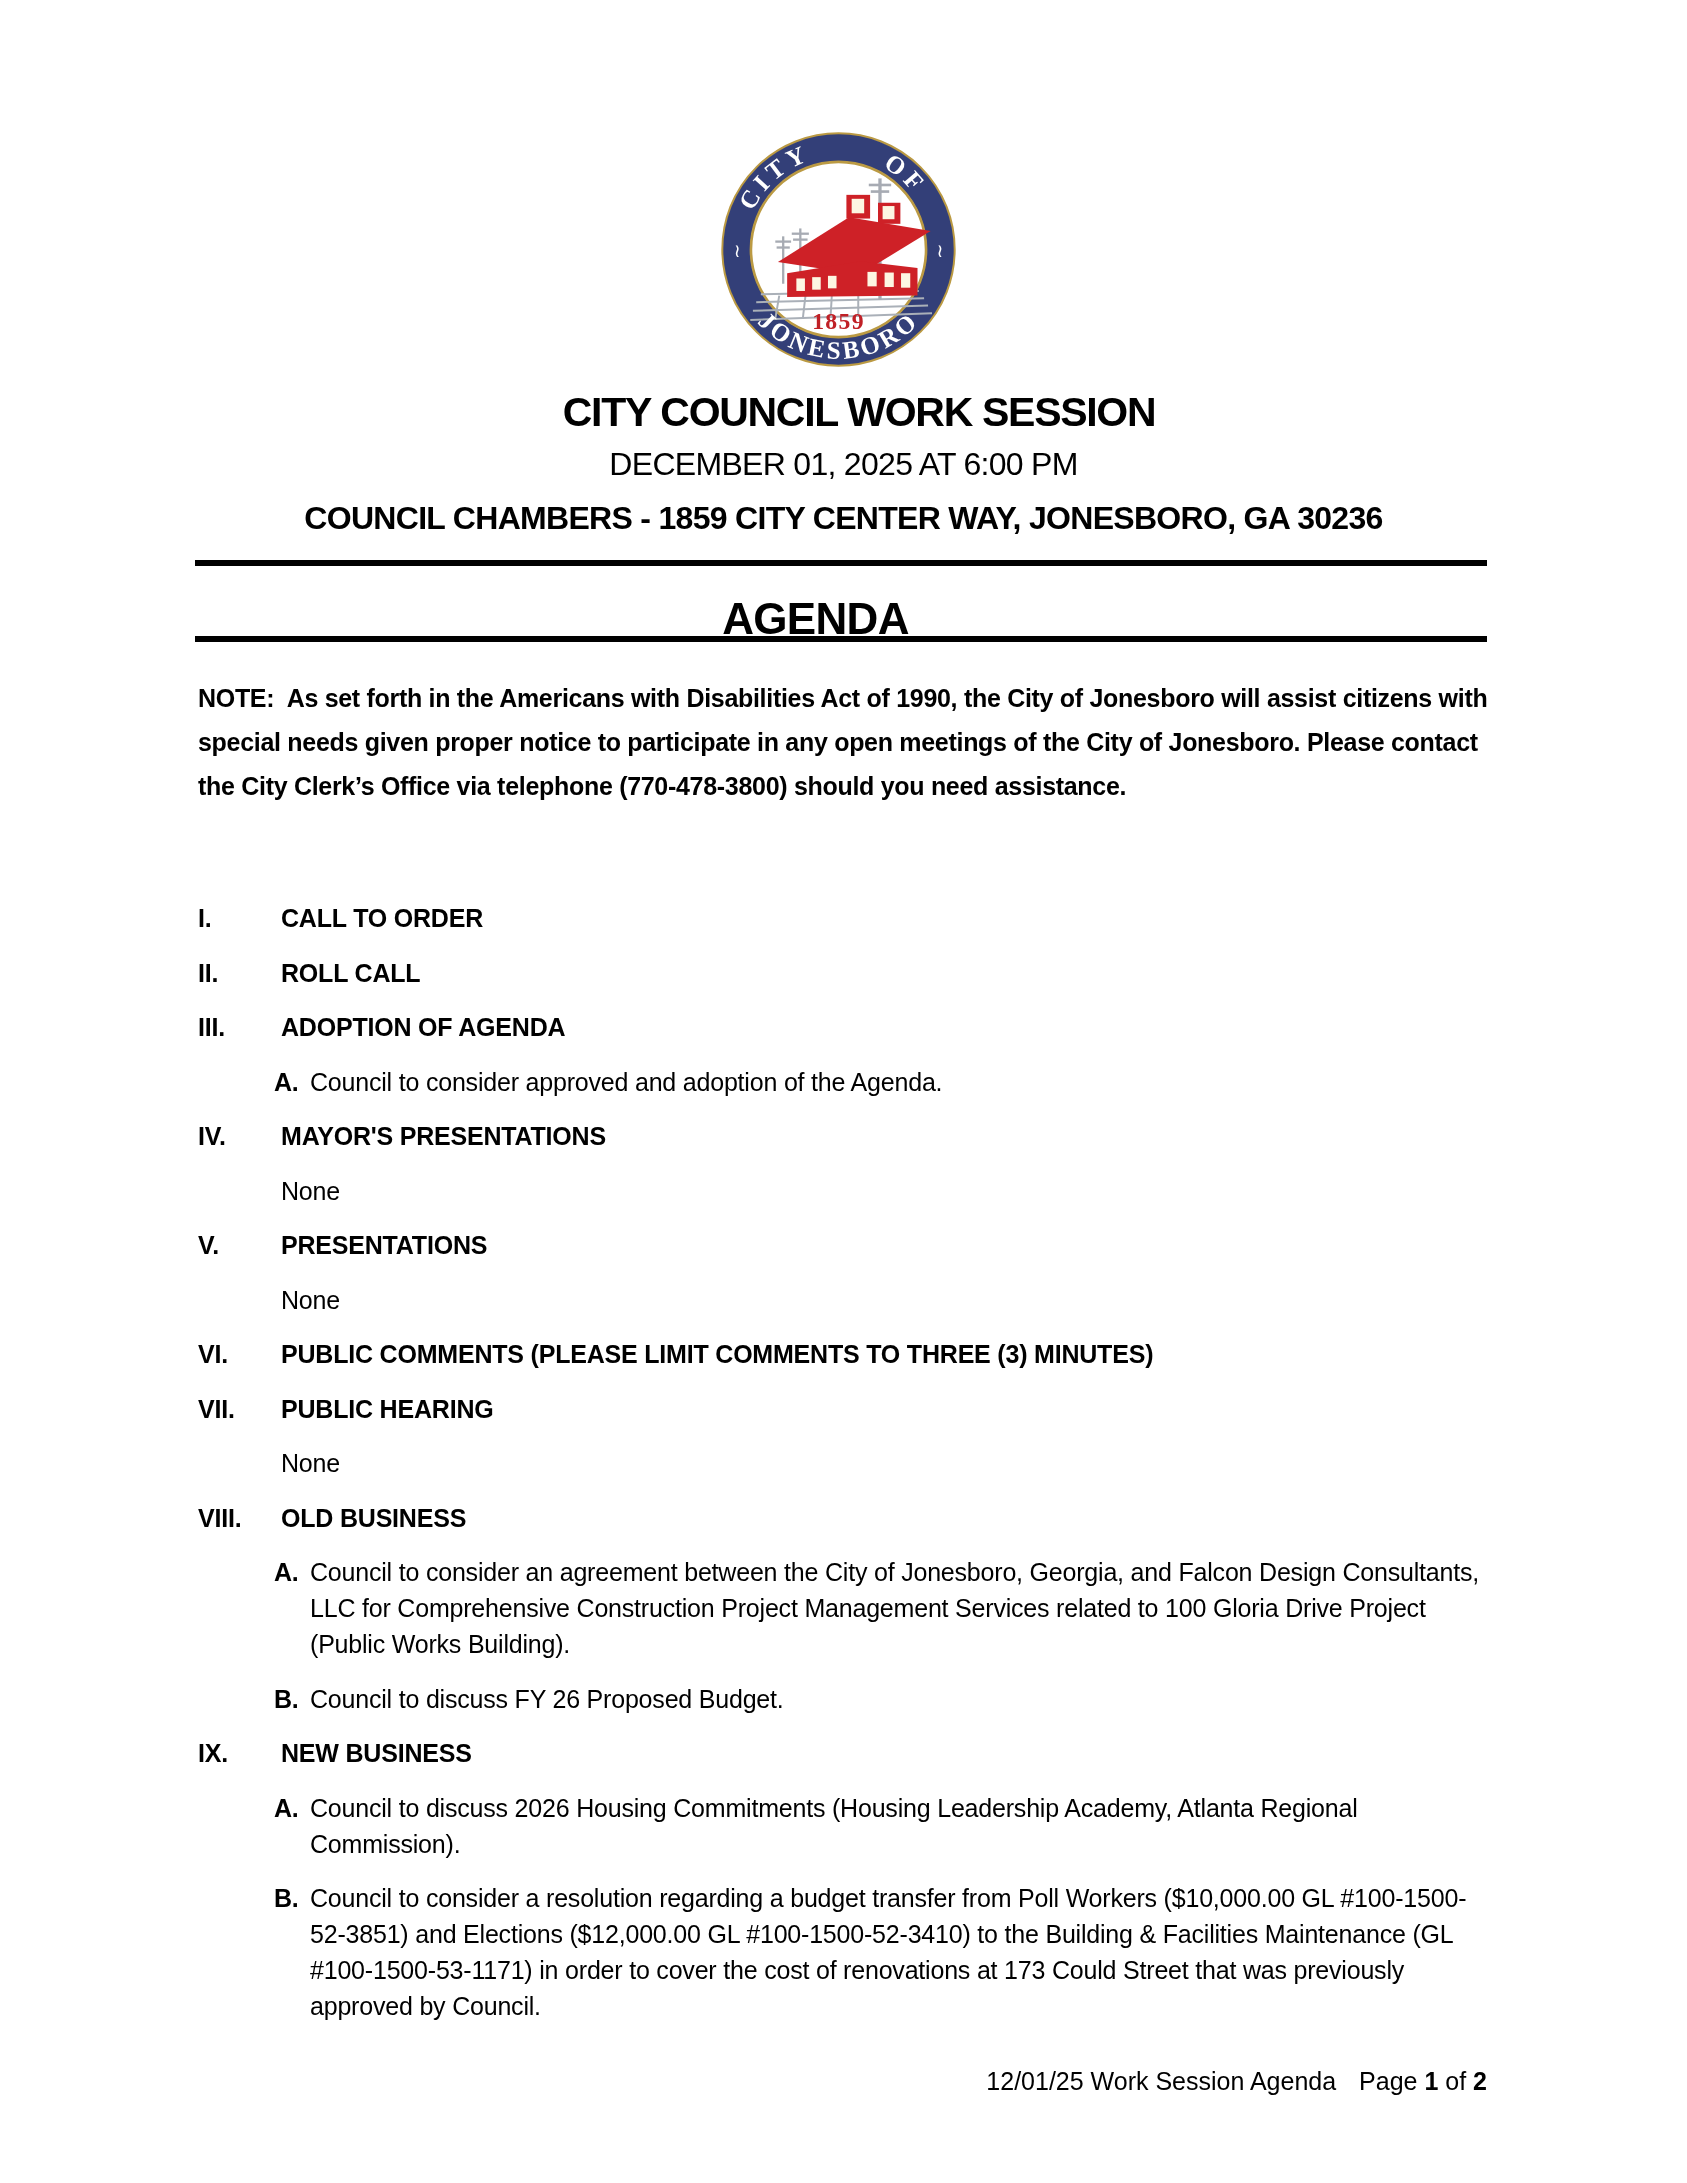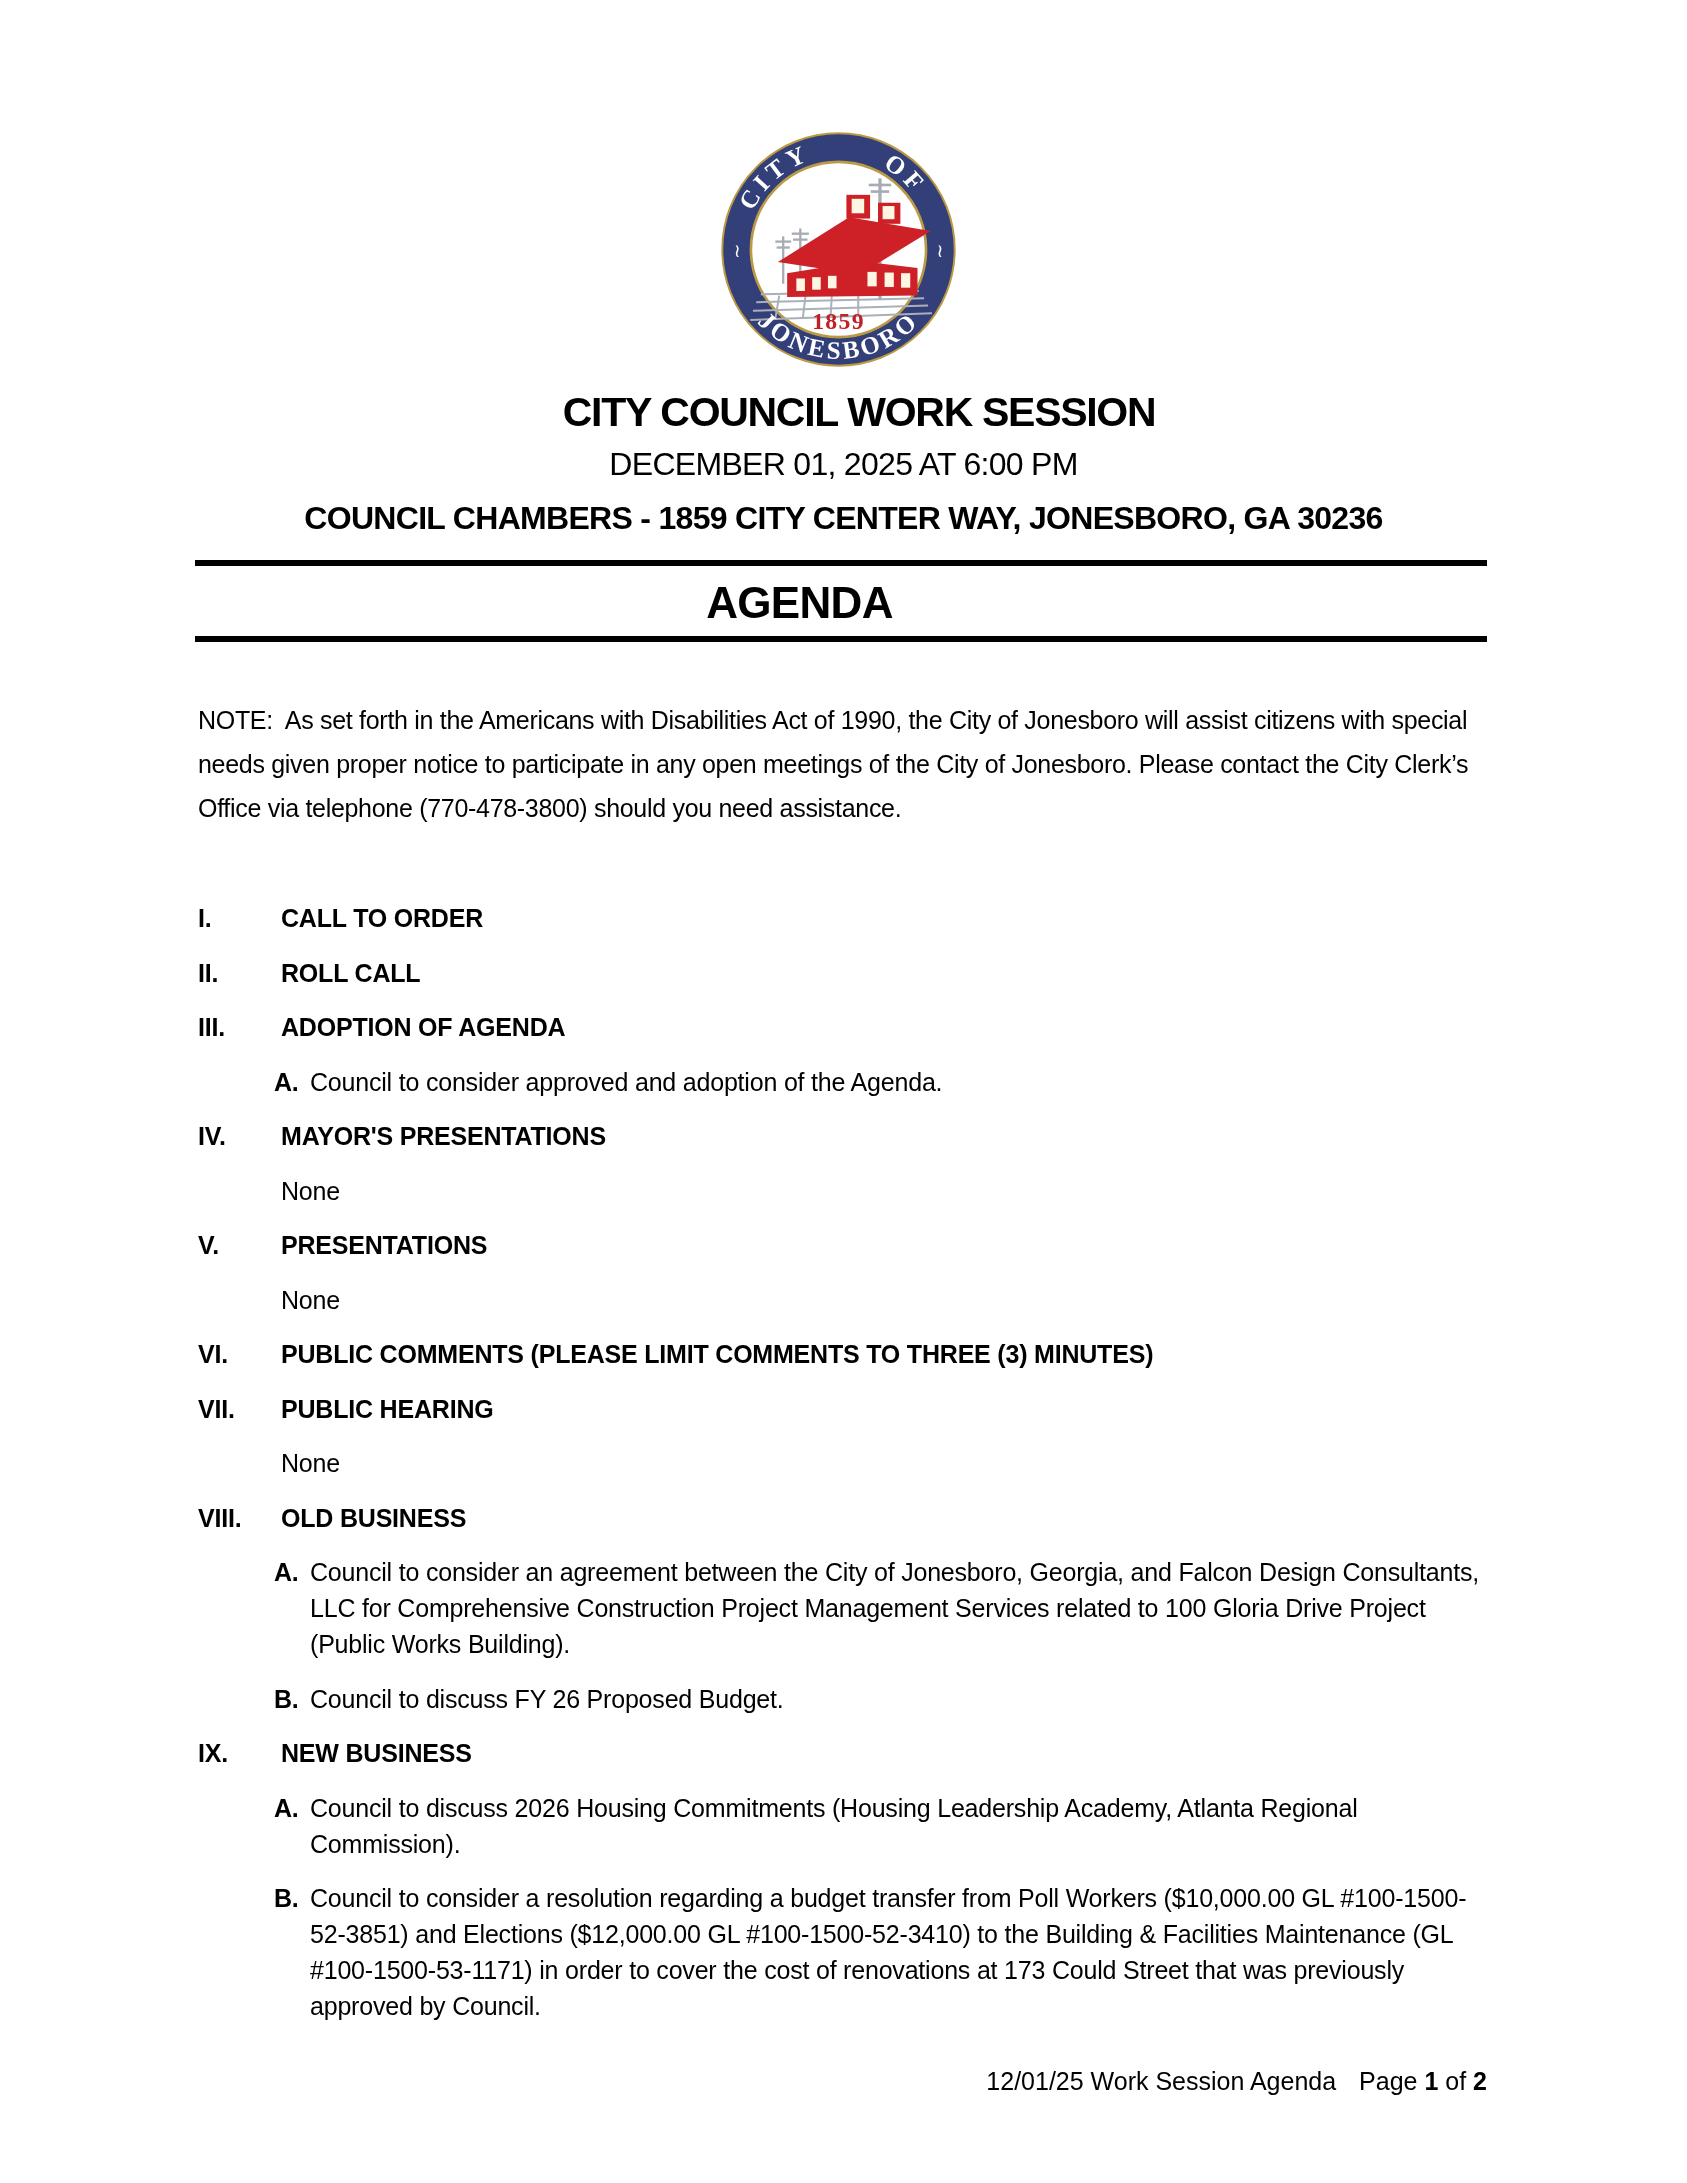--- a/index.html
+++ b/index.html
@@ -19,25 +19,25 @@
   
   .header-block{position:absolute;top:388px;left:0;width:1687px;text-align:center;}
   .doc-title{font-size:41px;line-height:49px;font-weight:bold;margin:0;letter-spacing:-1.3px;padding-left:31px;}
   .doc-datetime{font-size:32px;line-height:54px;font-weight:normal;letter-spacing:-0.7px;}
   .doc-location{font-size:32px;line-height:54px;font-weight:bold;letter-spacing:-0.7px;}
 
   .rule{position:absolute;left:195px;width:1292px;height:6px;background:#000;}
   .rule-1{top:560px;}
   .rule-2{top:636px;}
   .agenda-heading{position:absolute;top:572px;left:0;width:1599px;text-align:center;
-    font-size:44px;line-height:62px;font-weight:bold;margin:0;letter-spacing:-0.7px;}
-
-  
-  .note{position:absolute;top:698px;left:198px;width:1290px;
-    font-size:25px;font-weight:normal;line-height:44px;margin:0;letter-spacing:-0.3px;}
+    font-size:44px;line-height:62px;font-weight:bold;margin:16px;letter-spacing:-0.7px;}
+
+  
+  .note{position:absolute;top:676px;left:198px;width:1290px;
+    font-size:25px;font-weight:bold;line-height:44px;margin:0;letter-spacing:-0.3px;}
 
   
   .agenda-list{position:absolute;top:900px;left:198px;width:1289px;
     font-size:25px;line-height:36px;letter-spacing:-0.2px;}
   .item-head{display:flex;font-weight:bold;margin-bottom:18.5px;}
   .numeral{flex:0 0 83px;}
   .item-title{flex:1;}
   .sub{display:flex;margin-left:76px;margin-bottom:18.5px;}
   .letter{flex:0 0 36px;font-weight:bold;}
   .sub-text{flex:1;}

